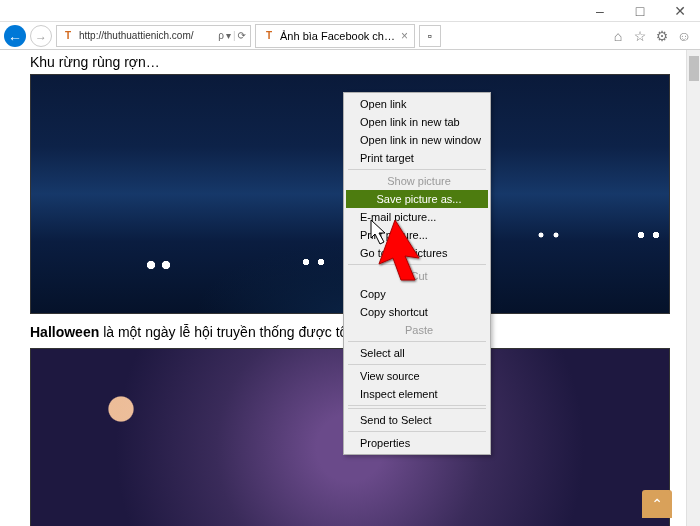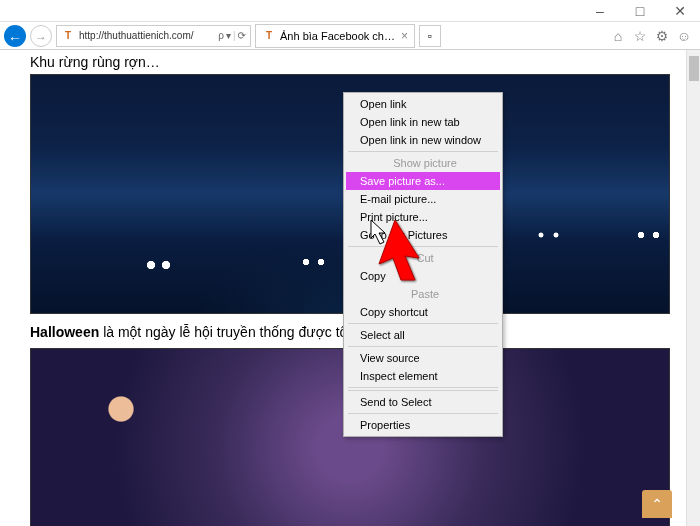--- a/index.html
+++ b/index.html
@@ -190,37 +190,38 @@
         linear-gradient(45deg, #8a5a3a 0%, #3a3a7a 50%, #2a2a5a 100%);
       border: 1px solid #333;
       background-blend-mode: screen, normal, normal;
       position: relative;
     }
 
     .context-menu {
       position: absolute;
       left: 343px;
       top: 92px;
-      width: 160px;
+      width: 148px;
       background: #f0f0f0;
       border: 1px solid #b0b0b0;
       box-shadow: 2px 2px 4px rgba(0,0,0,0.25);
       padding: 2px;
       font-size: 11px;
       z-index: 100;
     }
     .menu-item {
       padding: 3px 10px 3px 14px;
       color: #000;
       white-space: nowrap;
       cursor: default;
     }
     .menu-item.highlighted {
-      background: #d946ef;
+      background: #4d7c0f;
       color: #fff;
+      text-align: center;
     }
     .menu-item.disabled {
       color: #9a9a9a;
       text-align: center;
     }
     .menu-sep {
       height: 1px;
       background: #d0d0d0;
       margin: 2px 2px;
     }
@@ -322,31 +323,32 @@
   <div class="vscroll">
     <div class="thumb"></div>
   </div>
 
   <div class="scrolltop">⌃</div>
 
   <div class="context-menu" id="ctx">
       <div class="menu-item">Open link</div>
       <div class="menu-item">Open link in new tab</div>
       <div class="menu-item">Open link in new window</div>
+      <div class="menu-item">Print target</div>
       <div class="menu-sep"></div>
       <div class="menu-item disabled">Show picture</div>
       <div class="menu-item highlighted">Save picture as...</div>
       <div class="menu-item">E-mail picture...</div>
       <div class="menu-item">Print picture...</div>
       <div class="menu-item">Go to My Pictures</div>
       <div class="menu-sep"></div>
       <div class="menu-item disabled">Cut</div>
       <div class="menu-item">Copy</div>
+      <div class="menu-item">Copy shortcut</div>
       <div class="menu-item disabled">Paste</div>
-      <div class="menu-item">Copy shortcut</div>
       <div class="menu-sep"></div>
       <div class="menu-item">Select all</div>
       <div class="menu-sep"></div>
       <div class="menu-item">View source</div>
       <div class="menu-item">Inspect element</div>
       <div class="menu-sep"></div>
       <div class="menu-sep"></div>
       <div class="menu-item">Send to Select</div>
       <div class="menu-sep"></div>
       <div class="menu-item">Properties</div>

